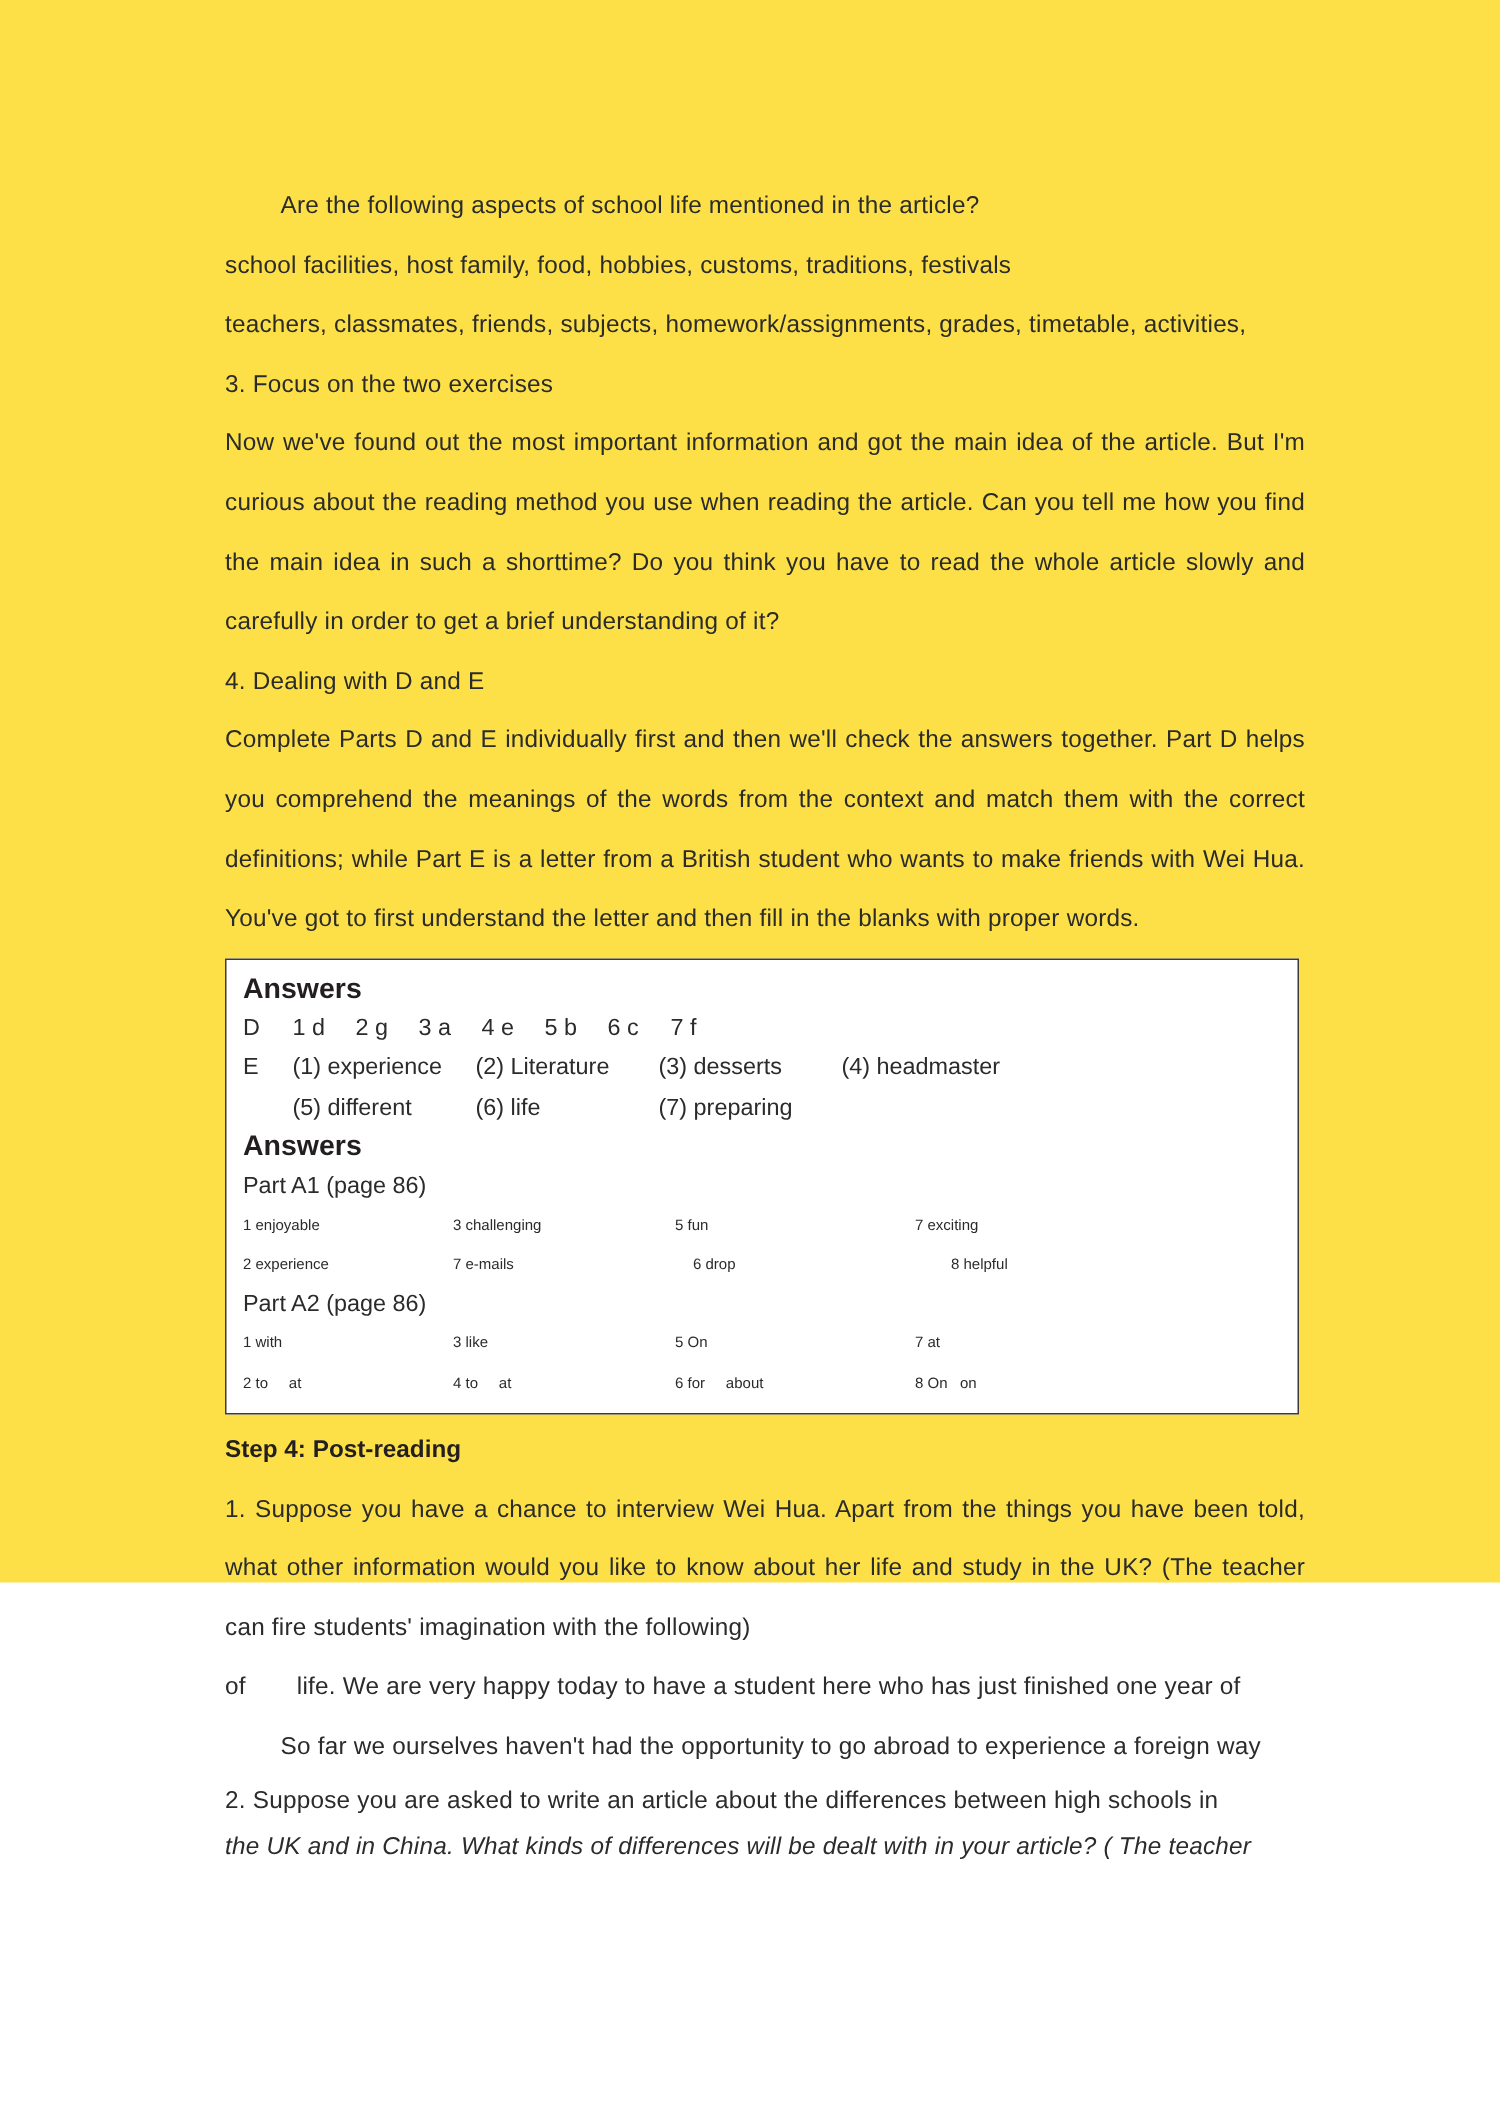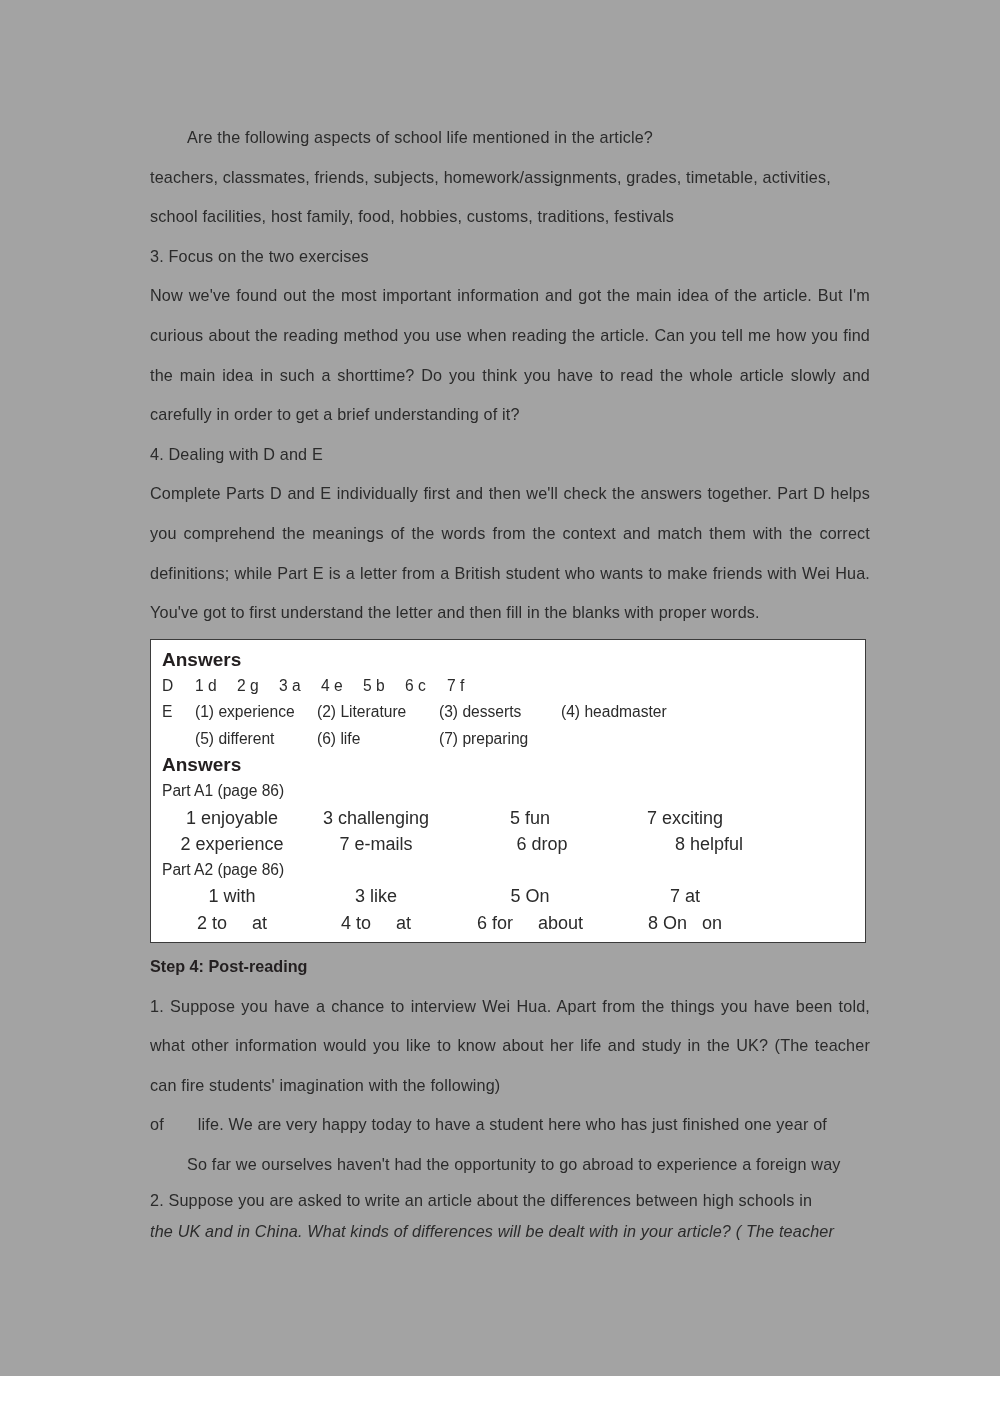--- a/index.html
+++ b/index.html
@@ -10,24 +10,24 @@
   body {
     width: 1000px;
     height: 1414px;
     font-family: "Liberation Sans", sans-serif;
     color: #231f20;
     -webkit-font-smoothing: antialiased;
   }
   .page {
     position: relative;
     width: 1000px;
-    height: 1376px;
+    height: 1055px;
     box-sizing: border-box;
     padding: 118px 130px 0 150px;
-    background: #a3a3a3;
+    background: #fde047;
   }
   .body-text {
     font-size: 16.2px;
     line-height: 39.6px;
     color: #2b2b2b;
     text-align: justify;
     text-justify: inter-word;
     margin: 0;
     letter-spacing: 0.01em;
   }
@@ -87,47 +87,46 @@
     flex: 0 0 42px;
   }
   .ab-cellE {
     width: 122px;
     flex: 0 0 122px;
   }
 
   
   .pa-row {
     display: flex;
-    font-size: 18px;
+    font-size: 10px;
     line-height: 26.3px;
     color: #2b2b2b;
     padding-left: 11px;
     white-space: pre;
-    text-align: center;
   }
   .pa-c1 { width: 140px; flex: 0 0 140px; }
   .pa-c2 { width: 148px; flex: 0 0 148px; }
   .pa-c3 { width: 160px; flex: 0 0 160px; }
   .pa-c4 { width: 150px; flex: 0 0 150px; }
   .pa-row.shift .pa-c1 { padding-left: 0px; }
   .pa-row.shift .pa-c2 { padding-left: 0px; }
   .pa-row.shift .pa-c3 { padding-left: 12px; }
   .pa-row.shift .pa-c4 { padding-left: 12px; }
   .gap-md { display:inline-block; width: 34px; }
 </style>
 </head>
 <body>
 
 <div class="page">
 
   <p class="body-text indent">Are the following aspects of school life mentioned in the article?</p>
 
+  <p class="body-text no-justify">school facilities, host family, food, hobbies, customs, traditions, festivals</p>
+
   <p class="body-text no-justify">teachers, classmates, friends, subjects, homework/assignments, grades, timetable, activities,</p>
-
-  <p class="body-text no-justify">school facilities, host family, food, hobbies, customs, traditions, festivals</p>
 
   <p class="body-text no-justify">3. Focus on the two exercises</p>
 
   <p class="body-text">Now we've found out the most important information and got the main idea of the article. But I'm curious about the reading method you use when reading the article. Can you tell me how you find the main idea in such a shorttime? Do you think you have to read the whole article slowly and carefully in order to get a brief understanding of it?</p>
 
   <p class="body-text no-justify">4. Dealing with D and E</p>
 
   <p class="body-text">Complete Parts D and E individually first and then we'll check the answers together. Part D helps you comprehend the meanings of the words from the context and match them with the correct definitions; while Part E is a letter from a British student who wants to make friends with Wei Hua. You've got to first understand the letter and then fill in the blanks with proper words.</p>
 
   <div class="answers-box">

